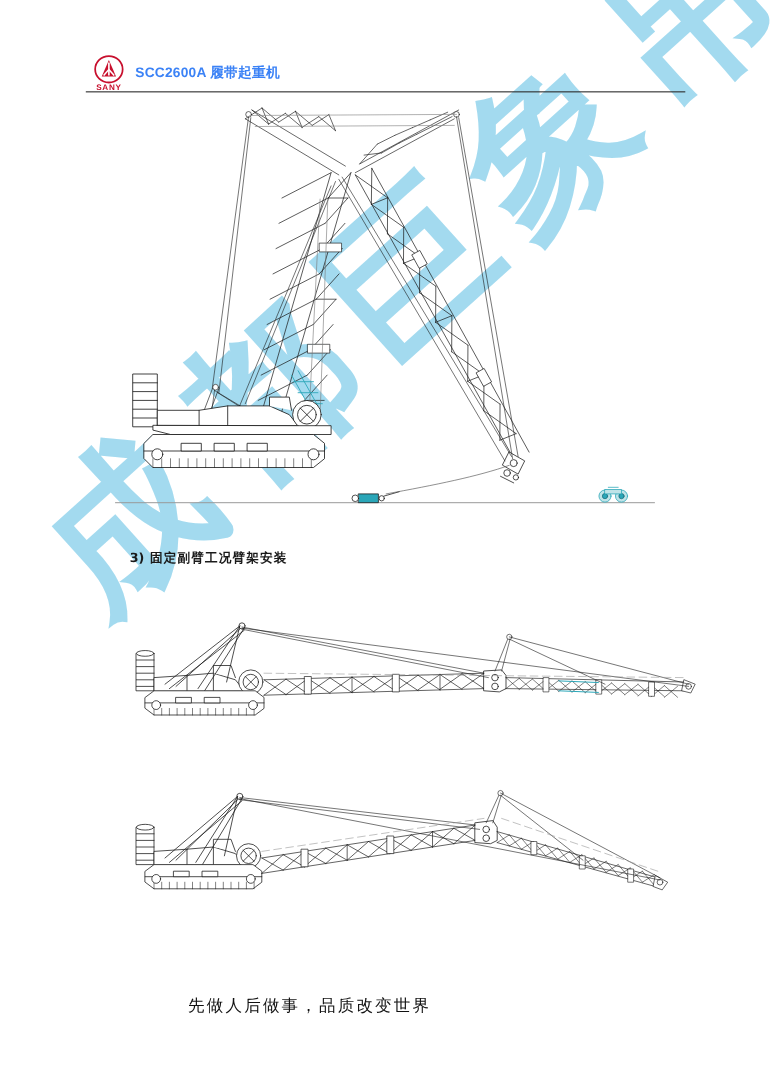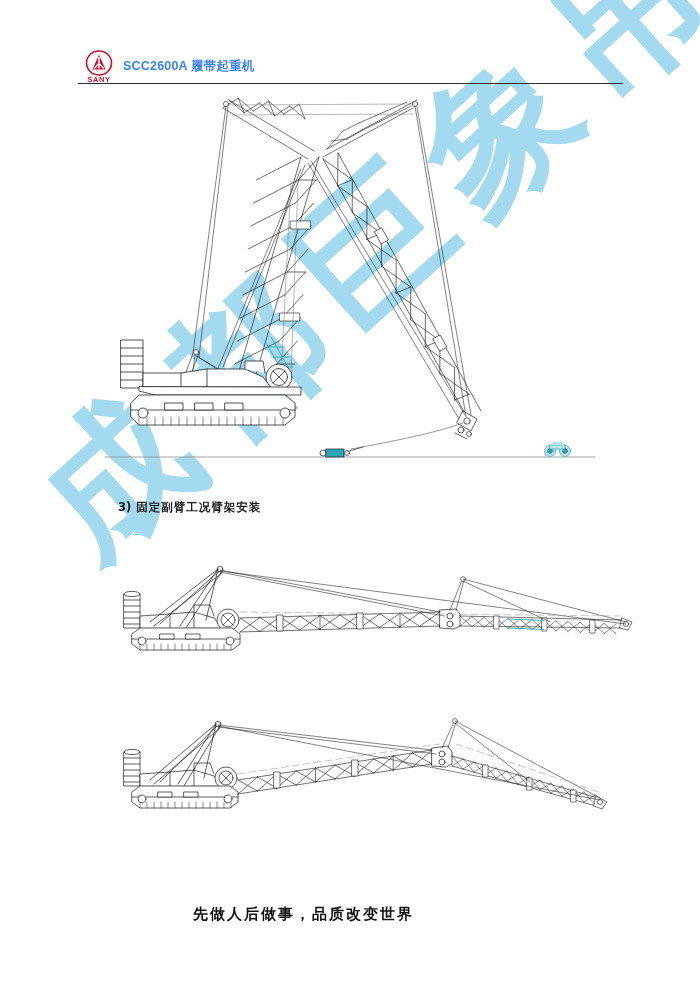--- a/index.html
+++ b/index.html
@@ -113,26 +113,25 @@
   .caption .num { letter-spacing: 0; margin-right: 5px; }
 
   
   .footer {
     position: absolute;
     left: 0;
     top: 905px;
     width: 563px;
     text-align: center;
     font-size: 15px;
-    font-weight: 700;
+    font-weight: 400;
     color: #111;
     letter-spacing: 2px;
     z-index: 5;
     font-family: "DejaVu Sans", sans-serif;
-    margin-left: 22px;
   }
 </style>
 </head>
 <body>
 
 <div class="page">
 
   <div class="watermark">
     <div class="watermark-text">成都巨象吊装</div>
   </div>

